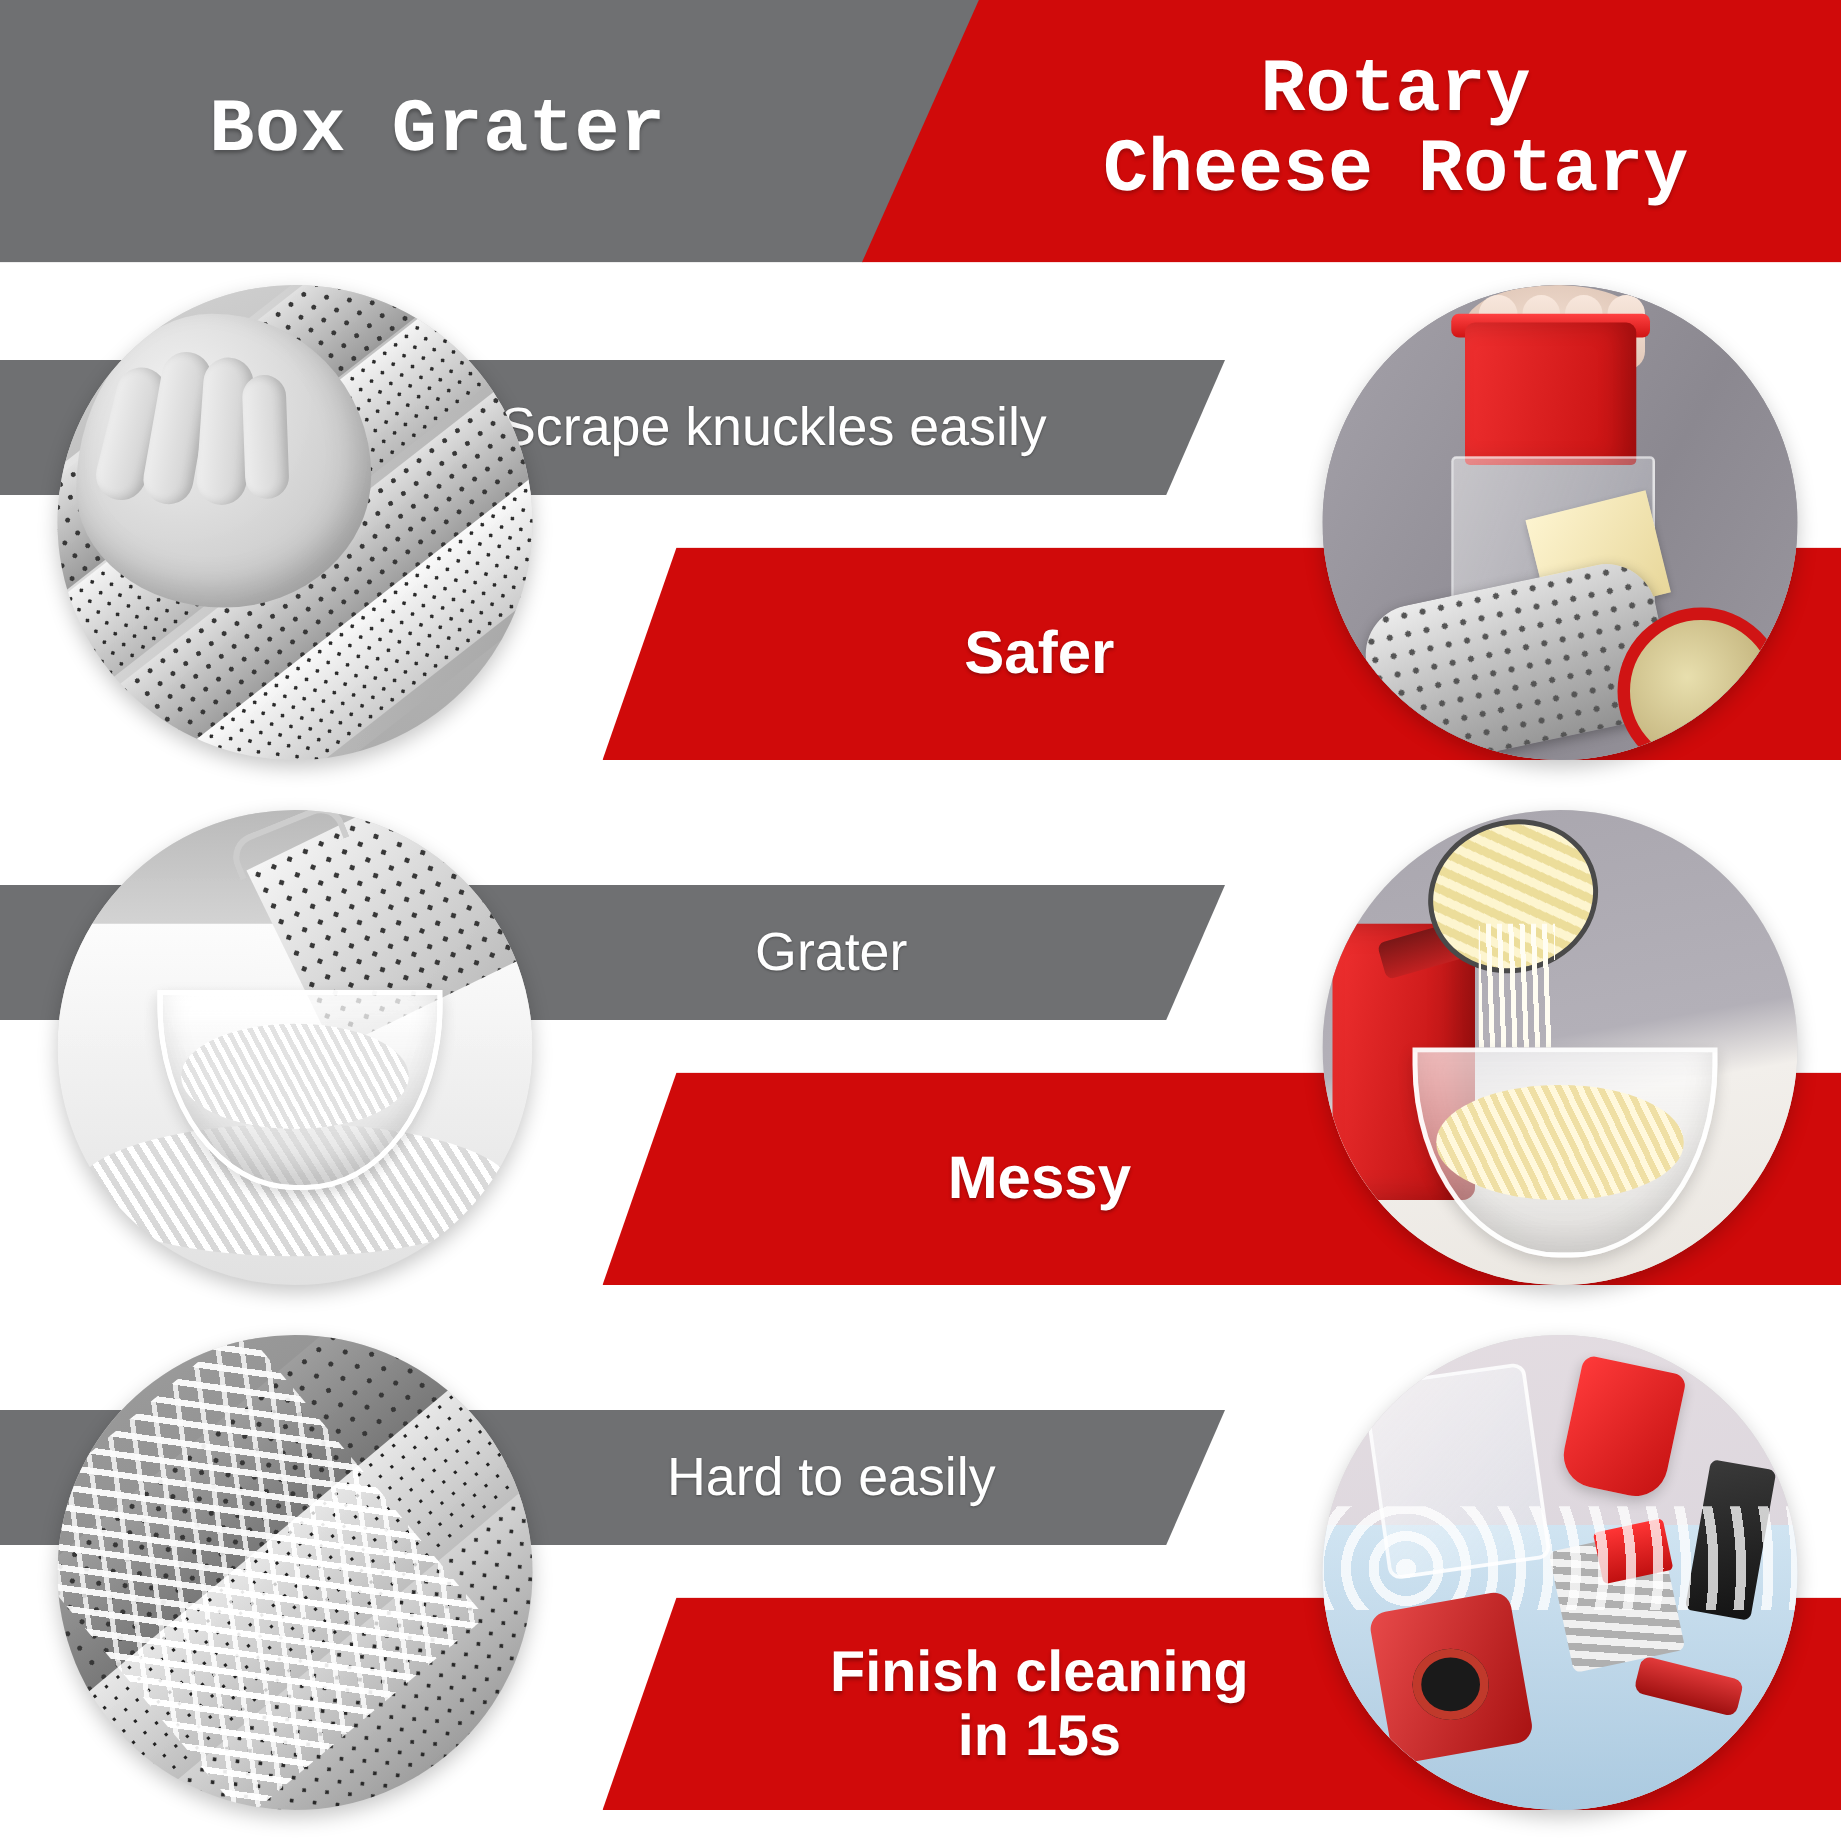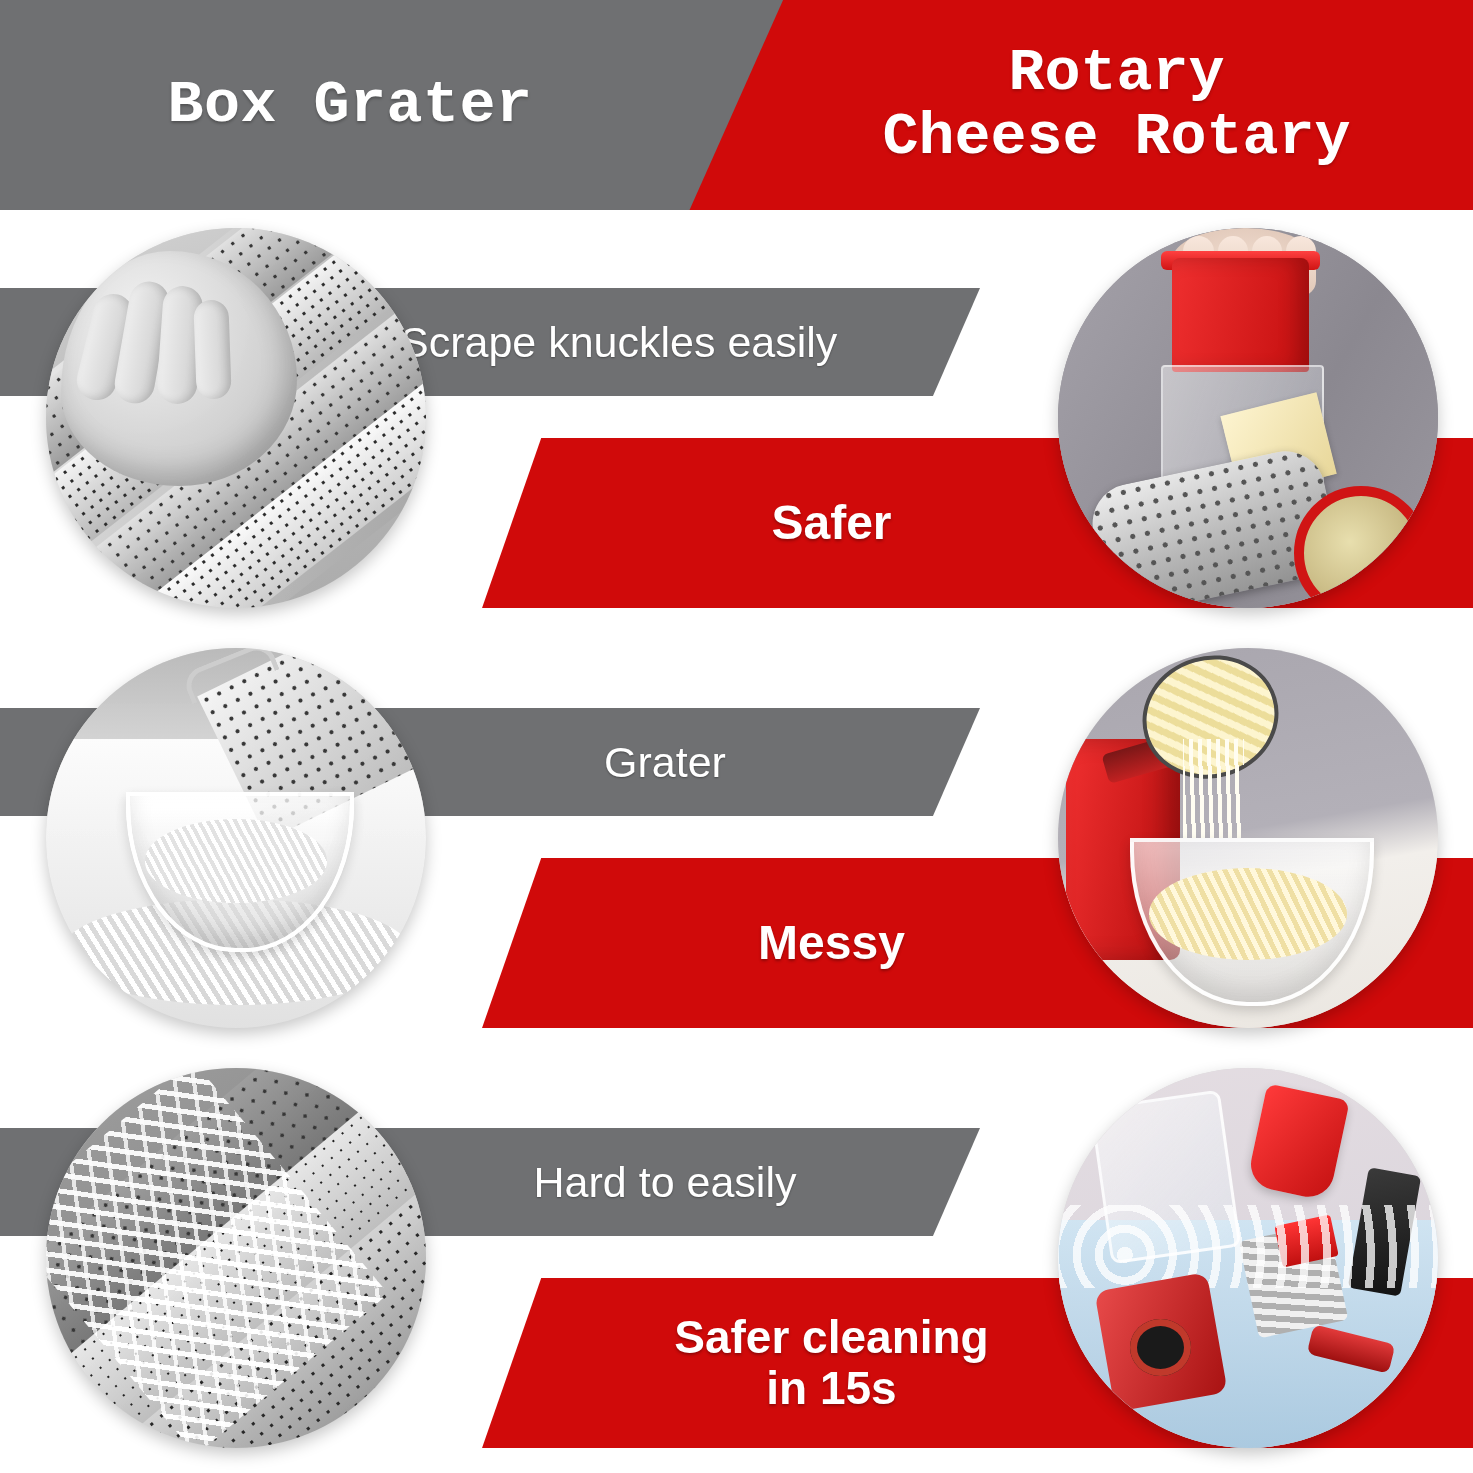--- a/index.html
+++ b/index.html
@@ -405,21 +405,21 @@
   </div>
 
   <div class="row row-3">
 
     <div class="banner-gray centered">
       <span class="btxt">Hard to easily</span>
     </div>
 
     <div class="banner-red">
       <span class="btxt two-line">
-        <span>Safer cleaning</span><br>
+        <span>Finish cleaning</span><br>
         <span>in 15s</span>
       </span>
     </div>
 
     <div class="circle circle-left">
       <div class="art gray-art a3l">
         <div class="strip s1"></div>
           <div class="strip s2"></div>
           <div class="strip s3"></div>
         <div class="shreds"></div>

